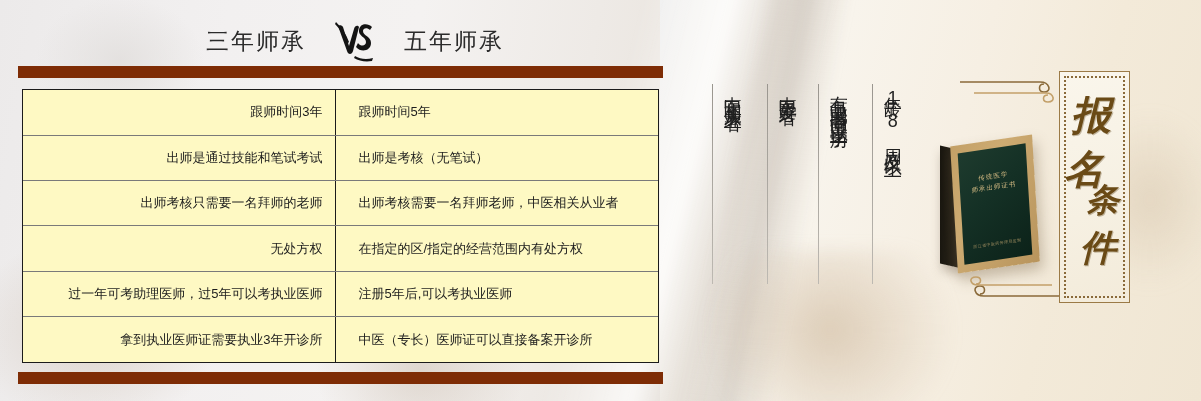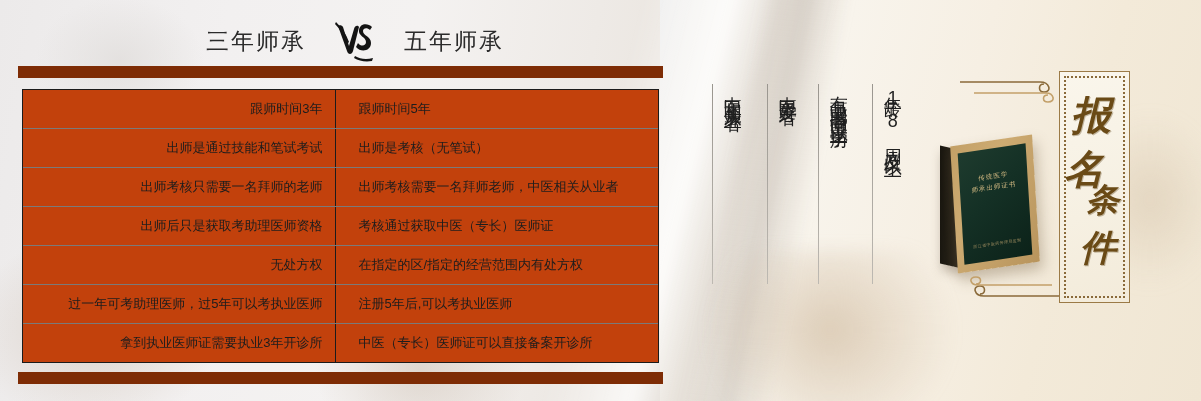--- a/index.html
+++ b/index.html
@@ -57,21 +57,21 @@
   .vs-mark svg{display:block;}
 
   
   .bar{position:absolute;left:18px;width:645px;height:12px;background:#7e2c05;}
   .bar-top{top:66px;}
   .bar-bottom{top:372px;}
 
   
   .table-wrap{
     position:absolute;left:22px;top:89px;width:637px;height:274px;
-    background:#c2410c;border:1px solid #1b1b1b;box-sizing:border-box;
+    background:#fef9c3;border:1px solid #1b1b1b;box-sizing:border-box;
   }
   table.cmp{width:100%;height:100%;border-collapse:collapse;table-layout:fixed;}
   table.cmp td{
     font-size:13px;color:#1d1d1d;vertical-align:middle;
     border-bottom:1px solid #7a7a7a;
     padding:0 10px;height:34px;box-sizing:border-box;
     font-family:"Liberation Sans","DejaVu Sans",sans-serif;
     white-space:nowrap;
   }
   table.cmp tr:last-child td{border-bottom:none;}
@@ -189,24 +189,20 @@
           <td class="c-left">跟师时间3年</td>
           <td class="c-right">跟师时间5年</td>
         </tr>
         <tr>
           <td class="c-left">出师是通过技能和笔试考试</td>
           <td class="c-right">出师是考核（无笔试）</td>
         </tr>
         <tr>
           <td class="c-left">出师考核只需要一名拜师的老师</td>
           <td class="c-right">出师考核需要一名拜师老师，中医相关从业者</td>
-        </tr>
-        <tr>
-          <td class="c-left">出师后只是获取考助理医师资格</td>
-          <td class="c-right">考核通过获取中医（专长）医师证</td>
         </tr>
         <tr>
           <td class="c-left">无处方权</td>
           <td class="c-right">在指定的区/指定的经营范围内有处方权</td>
         </tr>
         <tr>
           <td class="c-left">过一年可考助理医师，过5年可以考执业医师</td>
           <td class="c-right">注册5年后,可以考执业医师</td>
         </tr>
         <tr>

